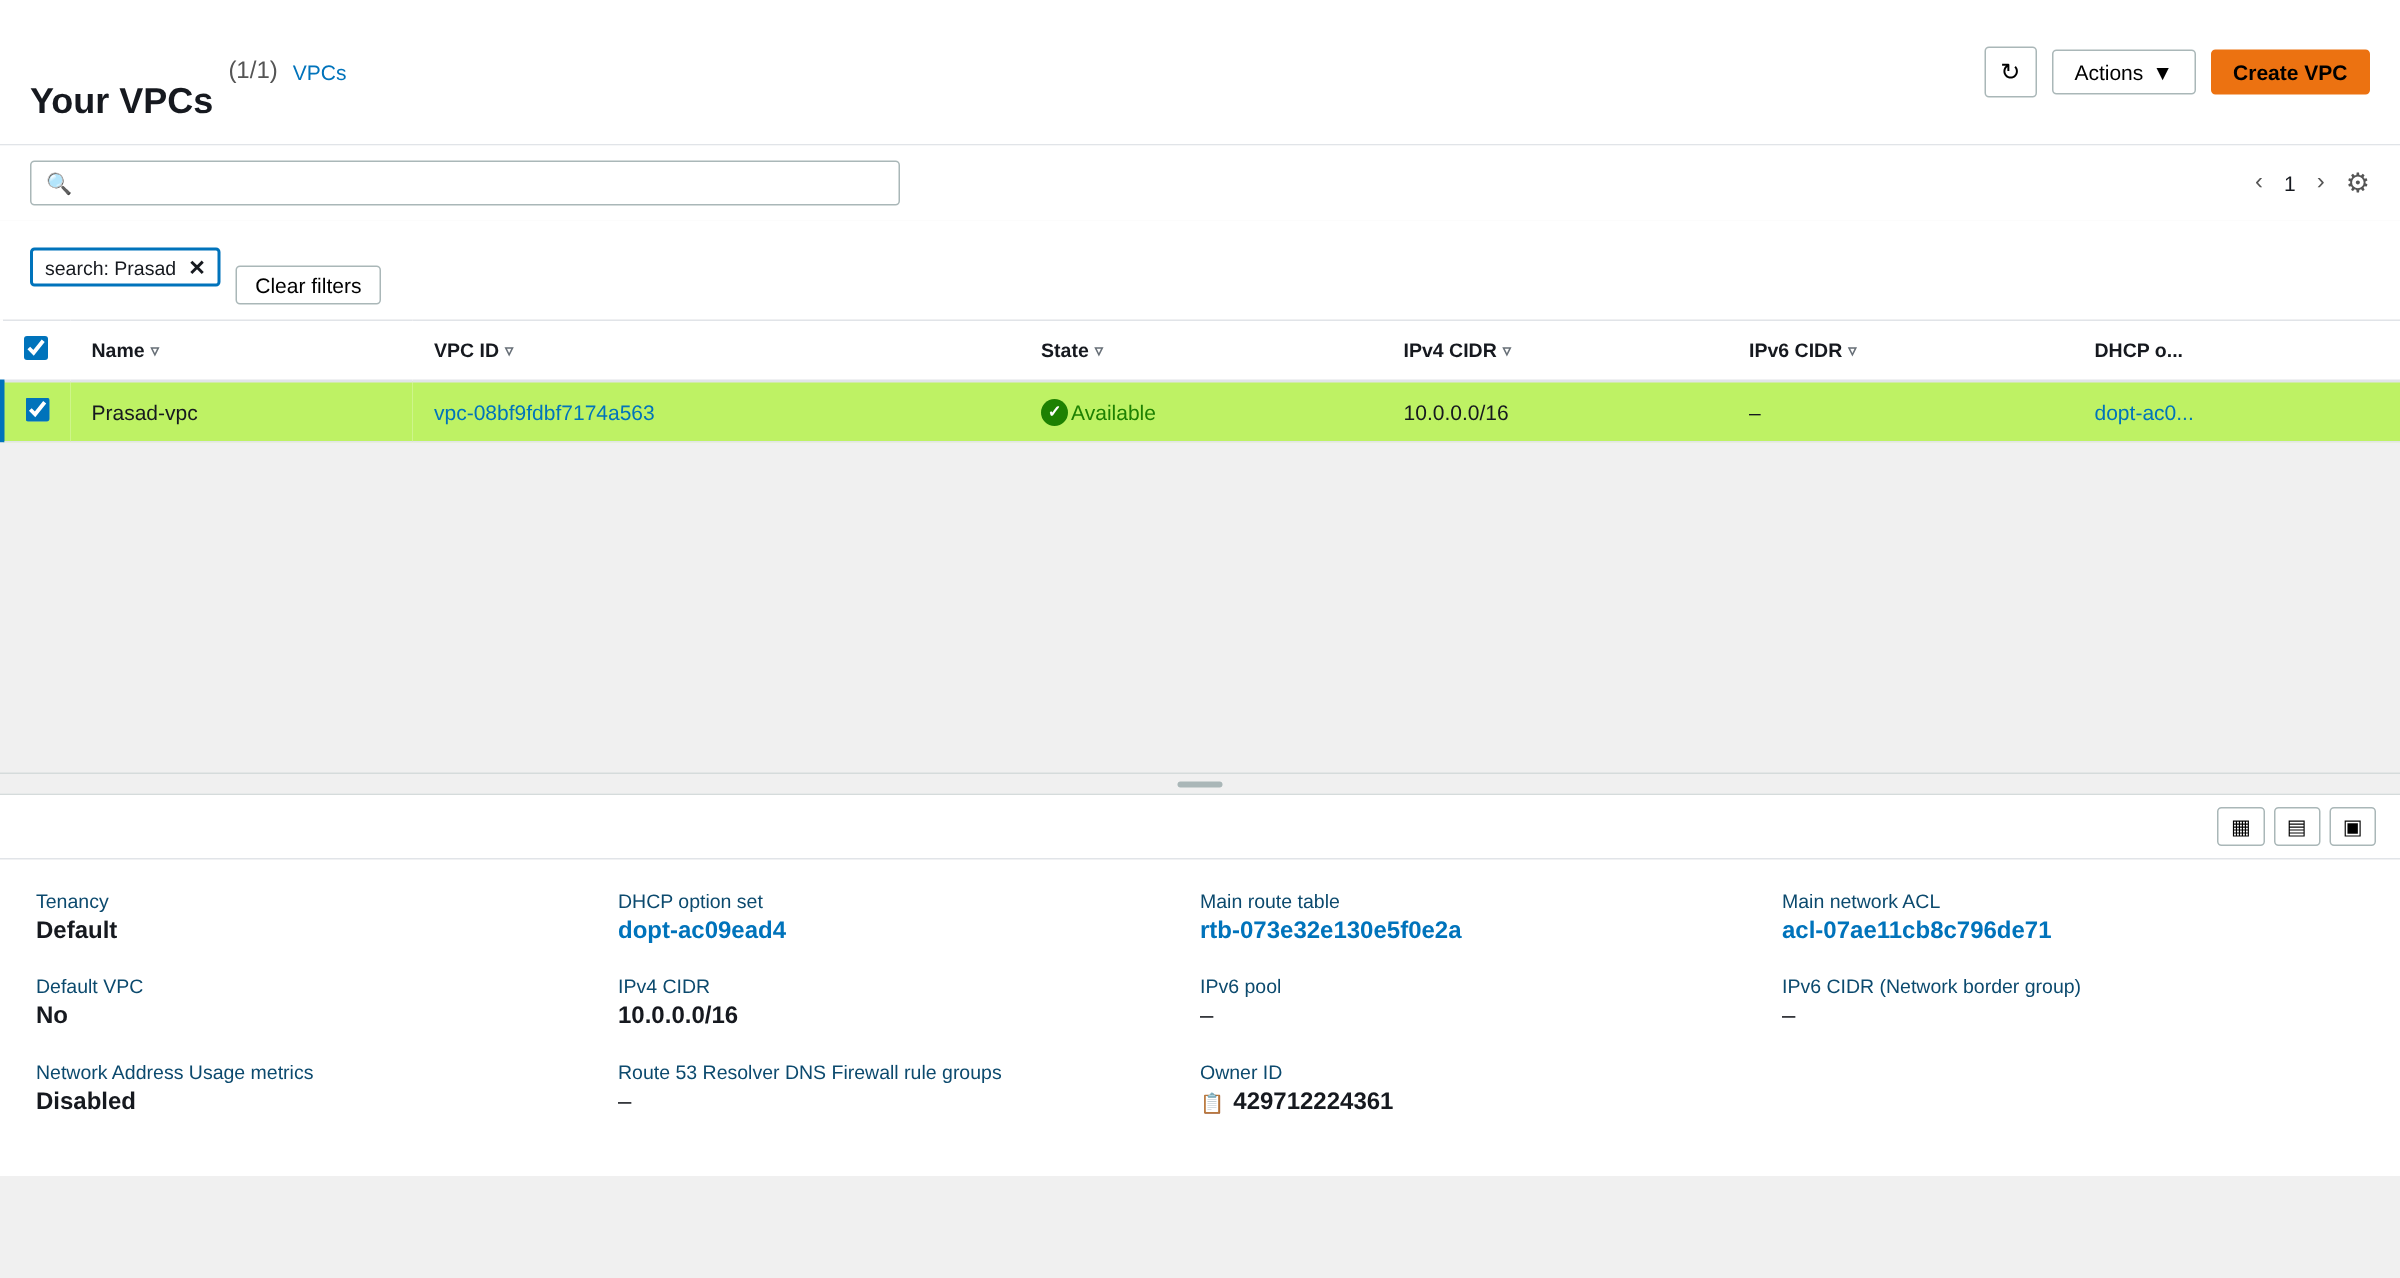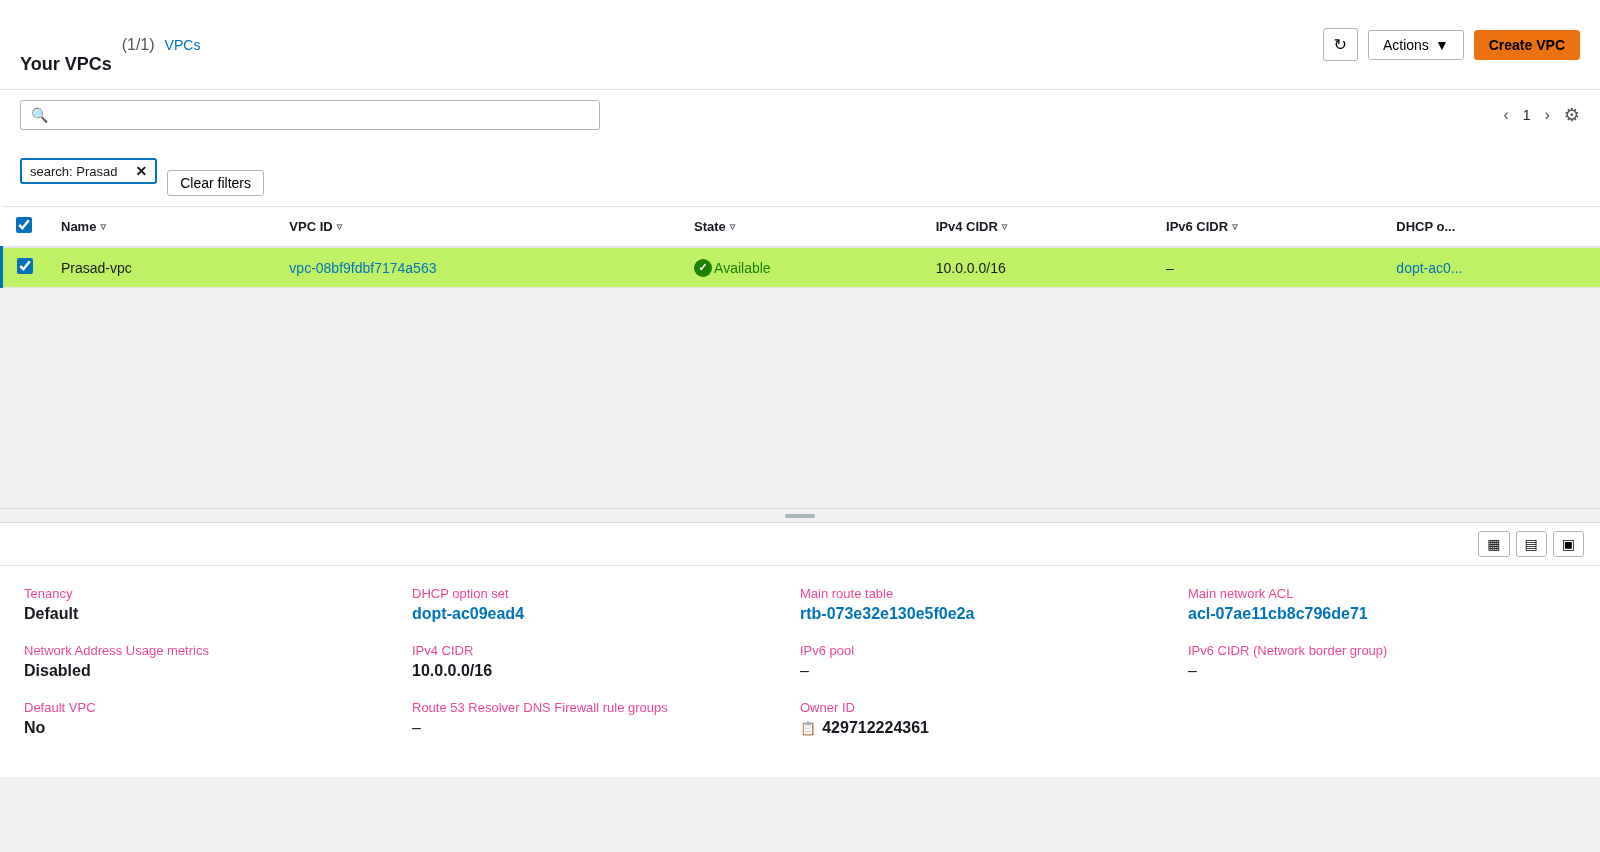--- a/index.html
+++ b/index.html
@@ -7,21 +7,21 @@
 
     .top-bar {
       background: #fff;
       padding: 14px 20px;
       display: flex;
       align-items: center;
       justify-content: space-between;
       border-bottom: 1px solid #e1e4e8;
     }
     .top-bar-left { display: flex; align-items: center; gap: 10px; }
-    .page-title { font-size: 18px; font-weight: 700; margin-top: 40px; }
+    .page-title { font-size: 24px; font-weight: 700; margin-top: 40px; }
     .count-badge { font-size: 16px; font-weight: 400; color: #555; }
     .info-link { color: #0073bb; font-size: 14px; cursor: pointer; text-decoration: none; }
     .top-bar-right { display: flex; align-items: center; gap: 10px; }
 
     .btn-icon {
       background: #fff;
       border: 1px solid #aab7b8;
       border-radius: 3px;
       padding: 6px 10px;
       cursor: pointer;
@@ -100,21 +100,21 @@
       align-items: center;
       gap: 10px;
     }
     .filter-tag {
       display: flex;
       align-items: center;
       border: 2px solid #0073bb;
       border-radius: 3px;
       padding: 3px 8px;
       font-size: 13px;
-      gap: 18px;
+      gap: 8px;
     }
     .filter-tag-label { color: #16191f; }
     .filter-tag-x {
       cursor: pointer;
       color: #16191f;
       font-size: 14px;
       font-weight: bold;
     }
     .btn-clear-filters {
       background: #fff;
@@ -243,21 +243,21 @@
     .detail-grid {
       display: grid;
       grid-template-columns: 1fr 1fr 1fr 1fr;
       gap: 0;
       padding: 20px 24px;
     }
     .detail-section {
       padding: 0 20px 20px 0;
     }
     .detail-label {
-      color: #ec4899;
+      color: #0c4a6e;
       font-size: 13px;
       margin-bottom: 4px;
     }
     .detail-value {
       font-size: 16px;
       font-weight: 600;
       color: #16191f;
     }
     .detail-value.dash { font-weight: 400; color: #16191f; }
     .detail-subsection {
@@ -396,26 +396,26 @@
     <button class="panel-icon-btn">▤</button>
     <button class="panel-icon-btn">▣</button>
   </div>
 
   <div class="detail-grid">
 
     <div class="detail-section">
       <div class="detail-label">Tenancy</div>
       <div class="detail-value">Default</div>
       <div class="detail-subsection">
+        <div class="detail-label">Default VPC</div>
+        <div class="detail-value">No</div>
+      </div>
+      <div class="detail-subsection">
         <div class="detail-label">Network Address Usage metrics</div>
         <div class="detail-value">Disabled</div>
-      </div>
-      <div class="detail-subsection">
-        <div class="detail-label">Default VPC</div>
-        <div class="detail-value">No</div>
       </div>
     </div>
 
     <div class="detail-section">
       <div class="detail-label">DHCP option set</div>
       <div class="detail-value">
         <a class="link">dopt-ac09ead4</a>
       </div>
       <div class="detail-subsection">
         <div class="detail-label">IPv4 CIDR</div>

